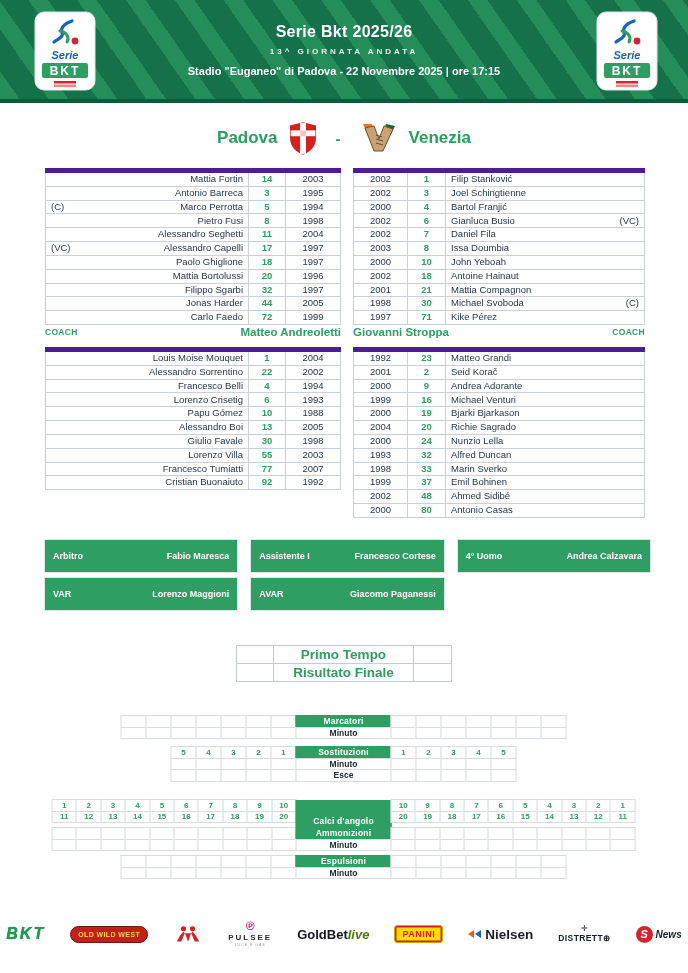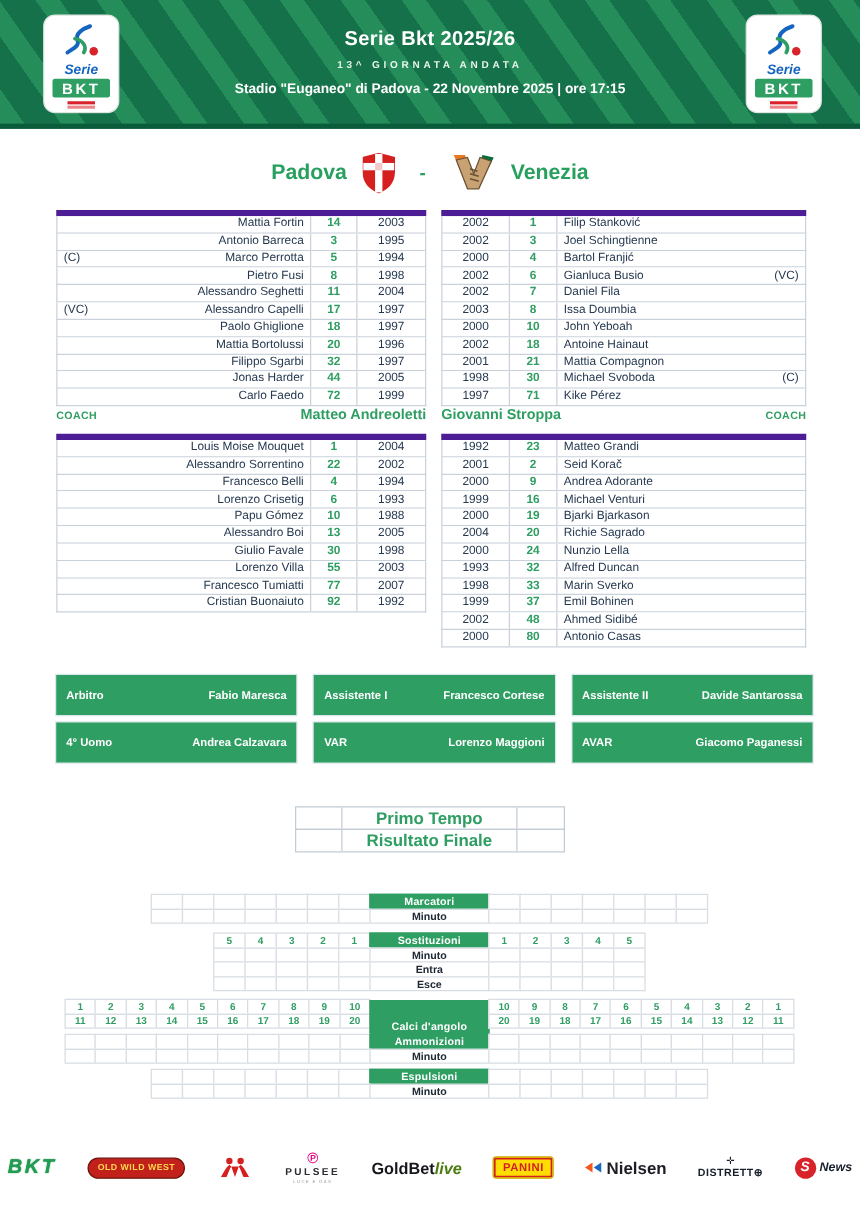--- a/index.html
+++ b/index.html
@@ -534,24 +534,20 @@
   <div class="officials">
     <div class="off-bar">
       <span>Arbitro</span>
       <span>Fabio Maresca</span>
     </div>
     <div class="off-bar">
       <span>Assistente I</span>
       <span>Francesco Cortese</span>
     </div>
     <div class="off-bar">
-      <span>Assistente II</span>
-      <span>Davide Santarossa</span>
-    </div>
-    <div class="off-bar">
       <span>4° Uomo</span>
       <span>Andrea Calzavara</span>
     </div>
     <div class="off-bar">
       <span>VAR</span>
       <span>Lorenzo Maggioni</span>
     </div>
     <div class="off-bar">
       <span>AVAR</span>
       <span>Giacomo Paganessi</span>
@@ -621,33 +617,20 @@
         <div class="sc ">4</div>
         <div class="sc ">5</div>
       </div>
       <div class="strip">
         <div class="sc "></div>
         <div class="sc "></div>
         <div class="sc "></div>
         <div class="sc "></div>
         <div class="sc "></div>
         <div class="sc lab">Minuto</div>
-        <div class="sc "></div>
-        <div class="sc "></div>
-        <div class="sc "></div>
-        <div class="sc "></div>
-        <div class="sc "></div>
-      </div>
-      <div class="strip">
-        <div class="sc "></div>
-        <div class="sc "></div>
-        <div class="sc "></div>
-        <div class="sc "></div>
-        <div class="sc "></div>
-        <div class="sc lab">Entra</div>
         <div class="sc "></div>
         <div class="sc "></div>
         <div class="sc "></div>
         <div class="sc "></div>
         <div class="sc "></div>
       </div>
       <div class="strip">
         <div class="sc "></div>
         <div class="sc "></div>
         <div class="sc "></div>

